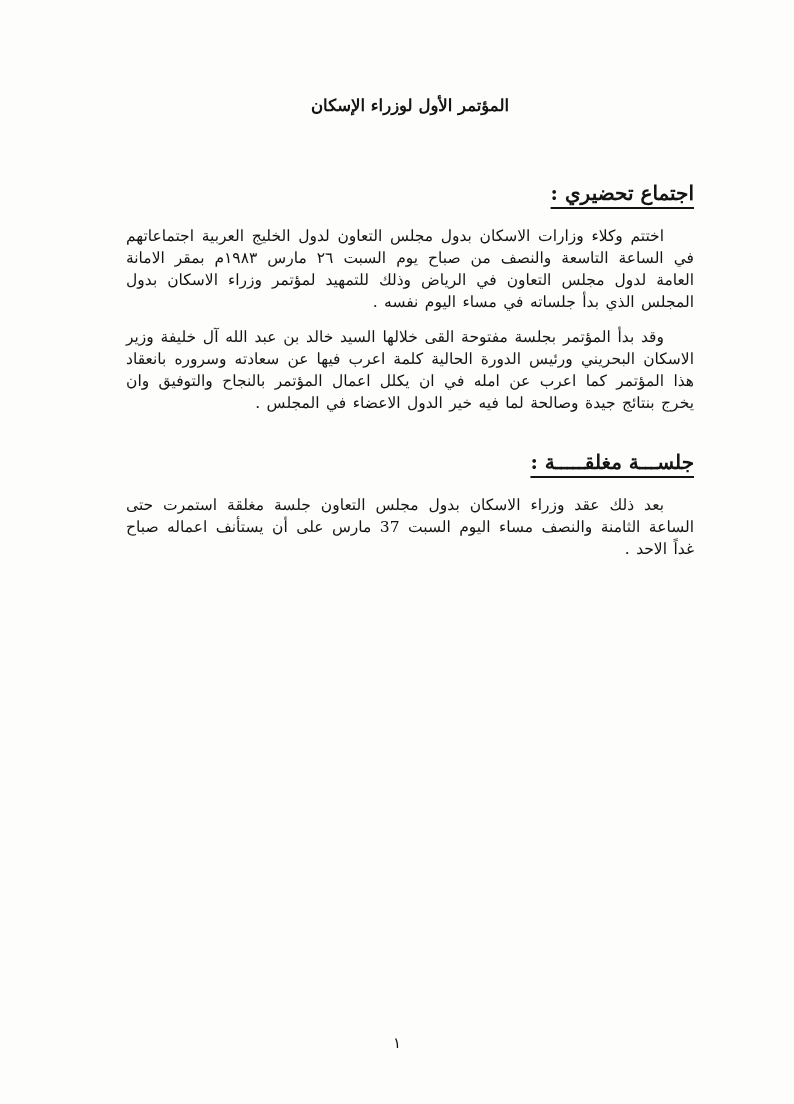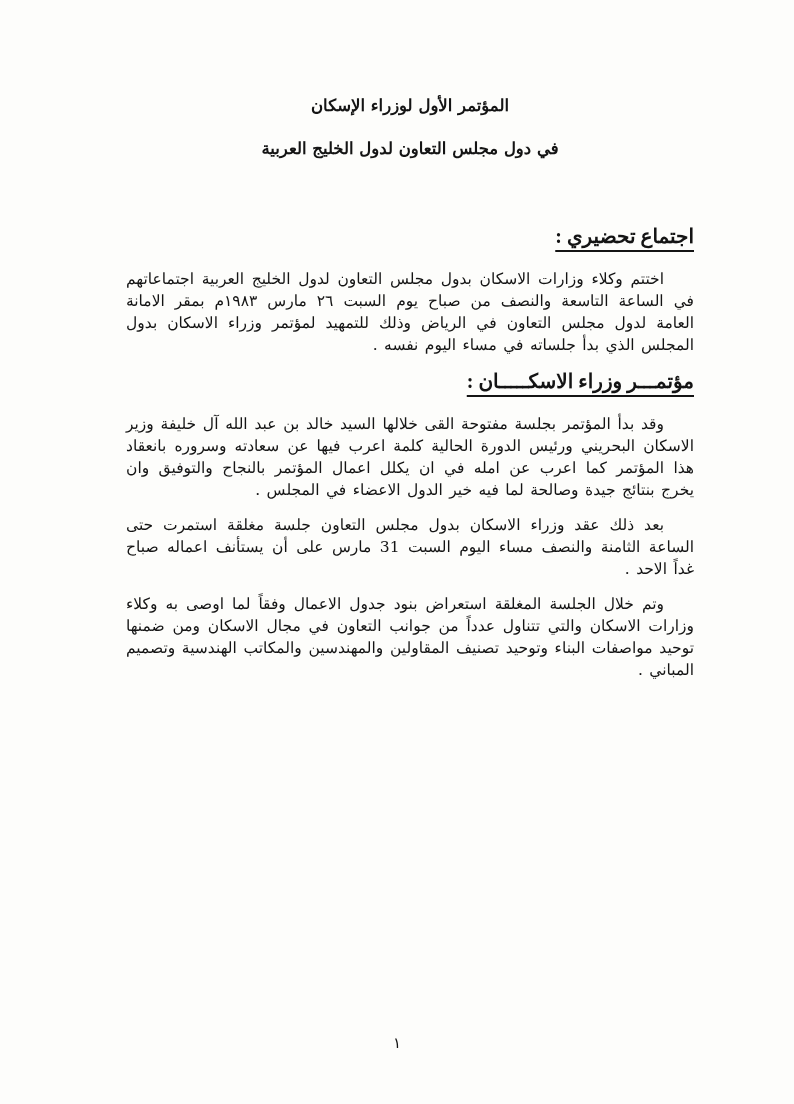--- a/index.html
+++ b/index.html
@@ -36,21 +36,20 @@
     margin: 0;
   }
   .section-heading {
     font-size: 20px;
     font-weight: bold;
     margin: 10px 0 20px 0;
     text-decoration: underline;
     text-underline-offset: 7px;
     text-decoration-thickness: 1.5px;
     letter-spacing: 0.5px;
-    font-family: Liberation Serif, serif;
   }
   .section.spaced .section-heading {
     margin-top: 36px;
   }
   .para {
     font-size: 15.5px;
     line-height: 22px;
     text-align: justify;
     text-indent: 30px;
     margin: 0 0 13px 0;
@@ -65,35 +64,33 @@
     font-size: 15px;
   }
 </style>
 </head>
 <body>
 
 <div class="page">
 
   <header class="title-block">
     <div class="title-line">المؤتمر الأول لوزراء الإسكان</div>
-    <div class="title-line">في دول مجلس التعاون لدول الخليج العربية</div>
   </header>
 
   <section class="section">
     <h2 class="section-heading">اجتماع تحضيري :</h2>
     <p class="para">اختتم وكلاء وزارات الاسكان بدول مجلس التعاون لدول الخليج العربية اجتماعاتهم في الساعة التاسعة والنصف من صباح يوم السبت ٢٦ مارس ١٩٨٣م بمقر الامانة العامة لدول مجلس التعاون في الرياض وذلك للتمهيد لمؤتمر وزراء الاسكان بدول المجلس الذي بدأ جلساته في مساء اليوم نفسه .</p>
   </section>
 
   <section class="section">
-    <h2 class="section-heading">مؤتمـــر وزراء الاسكـــــان :</h2>
     <p class="para">وقد بدأ المؤتمر بجلسة مفتوحة القى خلالها السيد خالد بن عبد الله آل خليفة وزير الاسكان البحريني ورئيس الدورة الحالية كلمة اعرب فيها عن سعادته وسروره بانعقاد هذا المؤتمر كما اعرب عن امله في ان يكلل اعمال المؤتمر بالنجاح والتوفيق وان يخرج بنتائج جيدة وصالحة لما فيه خير الدول الاعضاء في المجلس .</p>
   </section>
 
   <section class="section spaced">
-    <p class="para">بعد ذلك عقد وزراء الاسكان بدول مجلس التعاون جلسة مغلقة استمرت حتى الساعة الثامنة والنصف مساء اليوم السبت 31 مارس على أن يستأنف اعماله صباح غداً الاحد .</p>
-    <p class="para">وتم خلال الجلسة المغلقة استعراض بنود جدول الاعمال وفقاً لما اوصى به وكلاء وزارات الاسكان والتي تتناول عدداً من جوانب التعاون في مجال الاسكان ومن ضمنها توحيد مواصفات البناء وتوحيد تصنيف المقاولين والمهندسين والمكاتب الهندسية وتصميم المباني .</p>
+    <h2 class="section-heading">جلســـة مغلقـــــة :</h2>
+    <p class="para">بعد ذلك عقد وزراء الاسكان بدول مجلس التعاون جلسة مغلقة استمرت حتى الساعة الثامنة والنصف مساء اليوم السبت 37 مارس على أن يستأنف اعماله صباح غداً الاحد .</p>
   </section>
 
   <footer>
     <div class="page-number">١</div>
   </footer>
 
 </div>
 
 </body></html>

